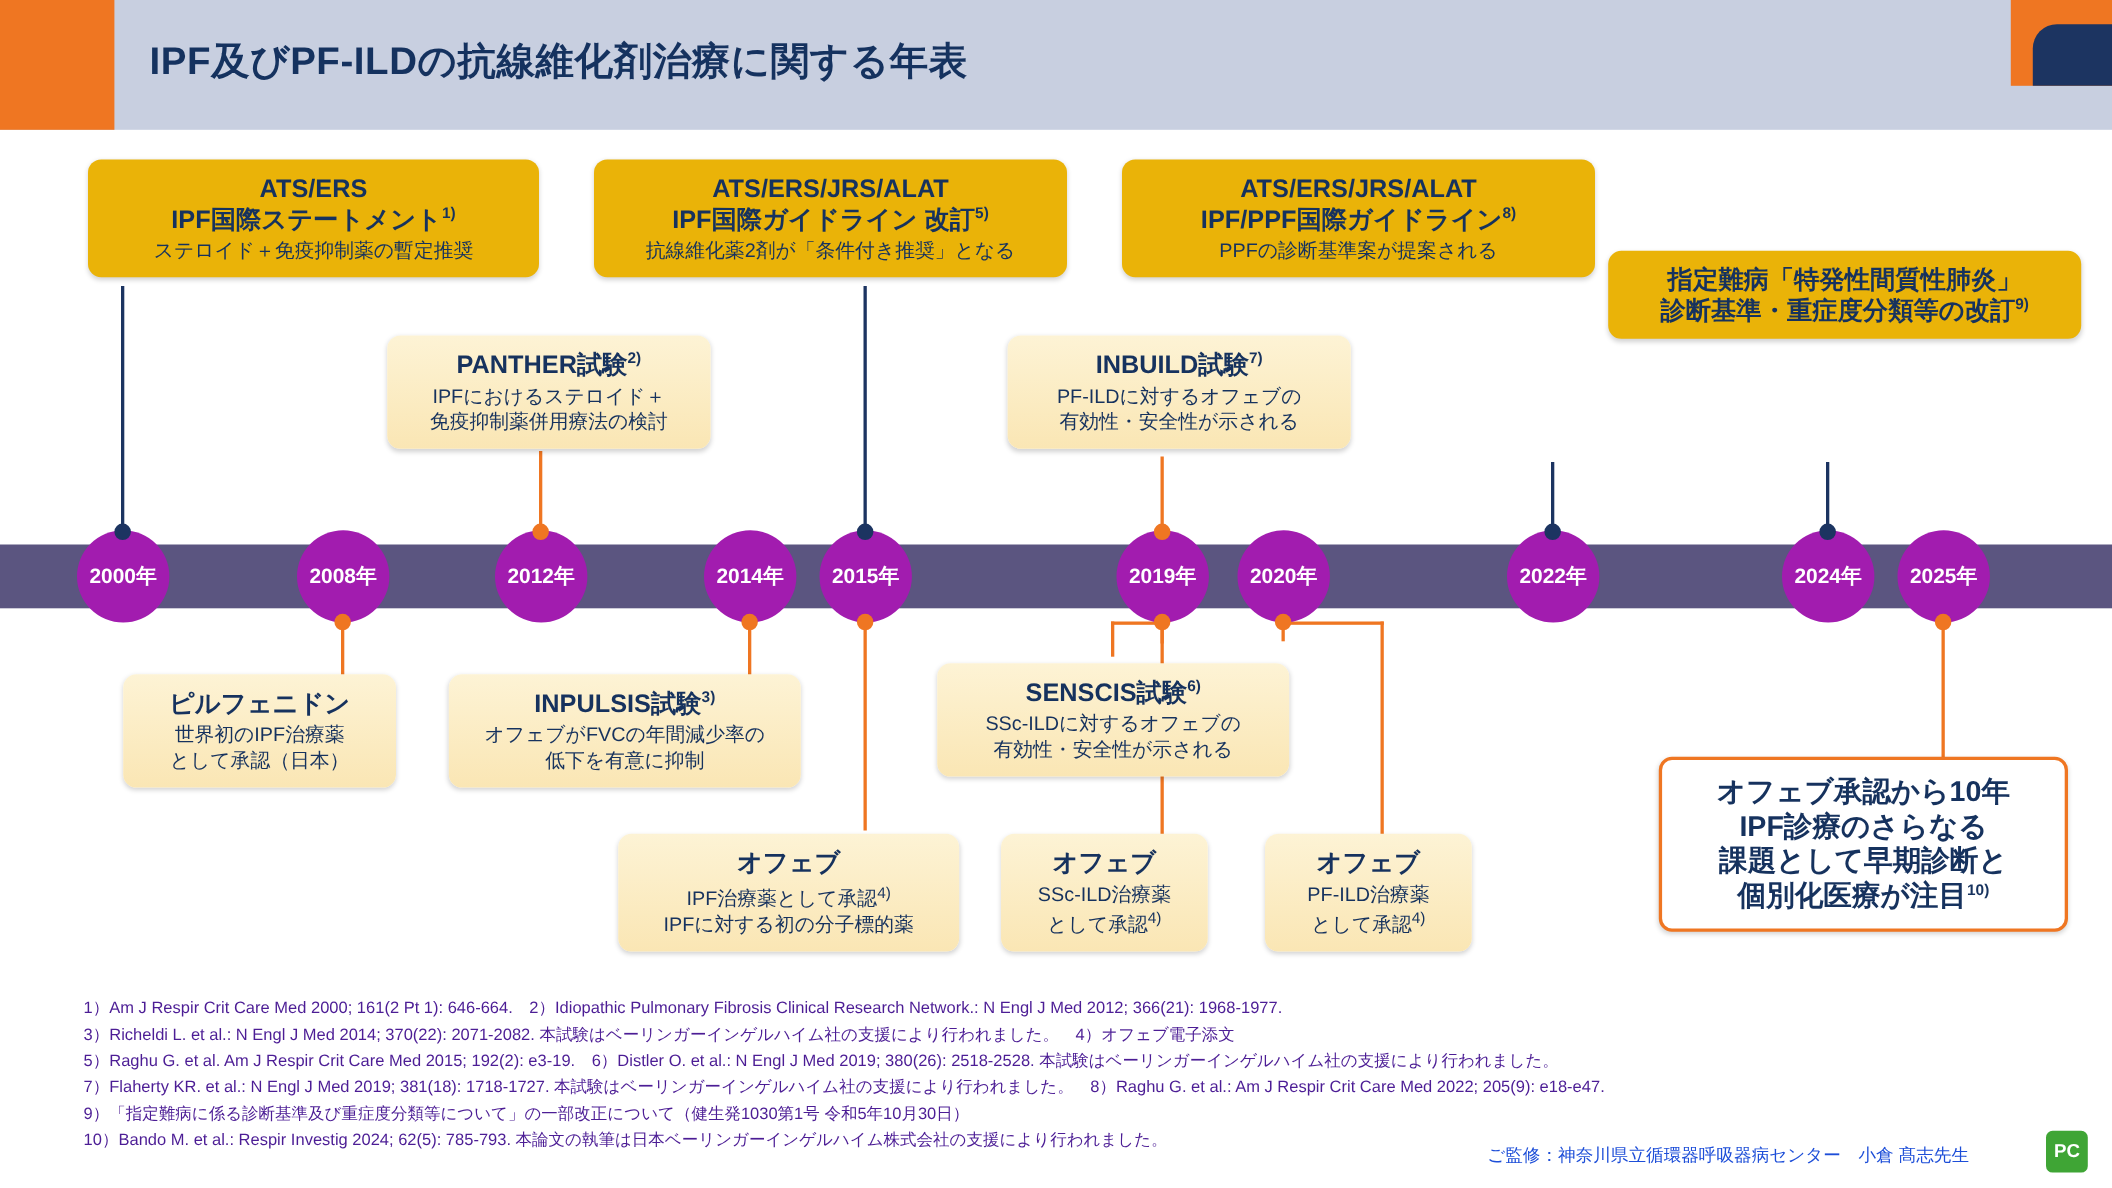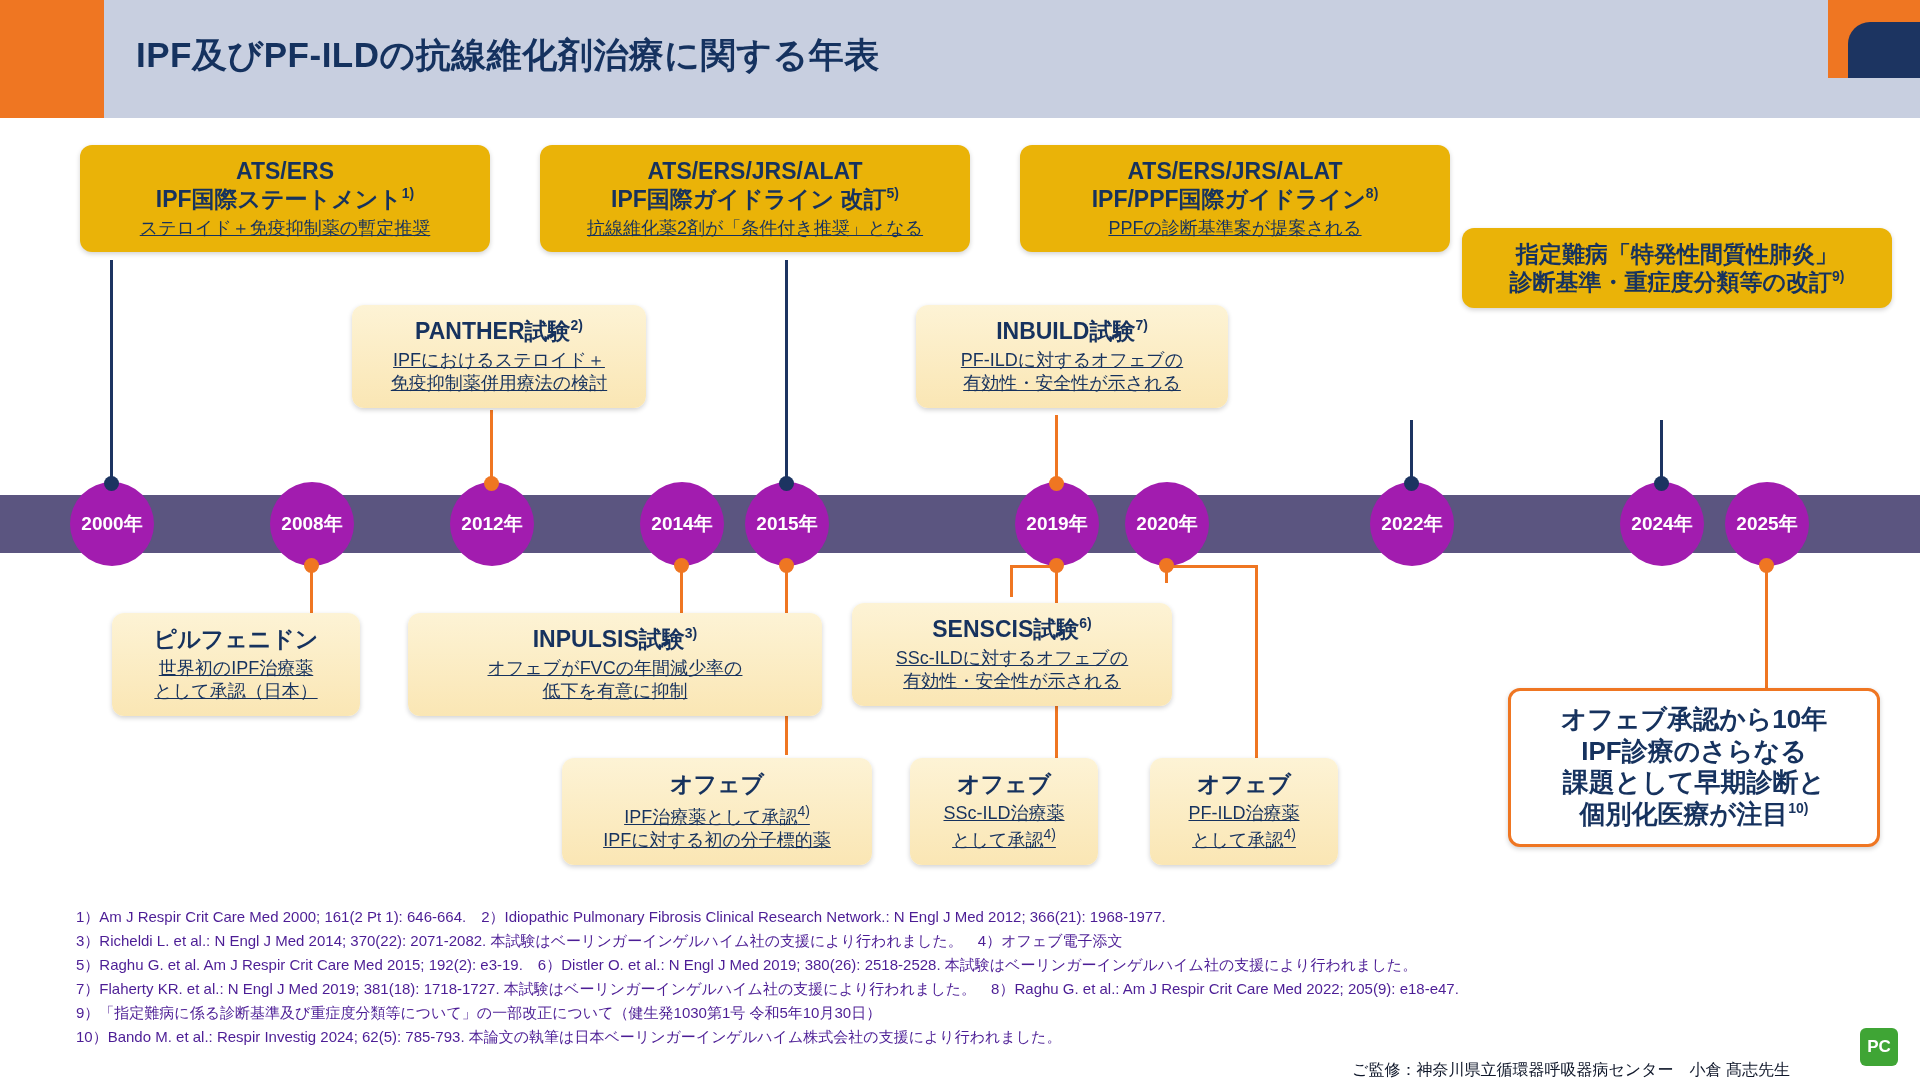--- a/index.html
+++ b/index.html
@@ -82,32 +82,32 @@
   }
   .card.outline {
     background:#ffffff;
     border:3px solid #ef7622;
     color:#16325e;
   }
   .card .c-title {
     font-size:23px; font-weight:bold; line-height:1.22;
   }
   .card .c-body {
-    font-size:18px; line-height:1.3; margin-top:4px; font-weight:normal;text-decoration:underline;
+    font-size:18px; line-height:1.3; margin-top:4px; font-weight:normal;
   }
   .card .c-title sup, .card .c-body sup { font-size:14px; }
 
   
   .refs {
     position:absolute; left:76px; top:905px; width:1700px;
     font-size:15px; color:#4c1d95; line-height:1.6;
   }
   .supervisor {
     position:absolute; right:130px; top:1040px;
-    font-size:16px; color:#0f172a;margin-top:20px;
+    font-size:16px; color:#1d4ed8;
   }
   .logo {
     position:absolute; right:22px; top:1028px;
     width:38px; height:38px; border-radius:6px; background:#3fa535;
     color:#fff; font-size:17px; font-weight:bold;
     display:flex; align-items:center; justify-content:center;
   }
 </style>
 </head>
 <body>
@@ -223,21 +223,21 @@
 <div class="card yellow" style="left:916px; top:305px; width:312px;">
   <div class="c-title">INBUILD試験<sup>7)</sup></div>
   <div class="c-body">PF-ILDに対するオフェブの<br>有効性・安全性が示される</div>
 </div>
 
 <div class="card yellow" style="left:112px; top:613px; width:248px;">
   <div class="c-title">ピルフェニドン</div>
   <div class="c-body">世界初のIPF治療薬<br>として承認（日本）</div>
 </div>
 
-<div class="card yellow" style="left:408px; top:613px; width:414px;">
+<div class="card yellow" style="left:408px; top:613px; width:320px;">
   <div class="c-title">INPULSIS試験<sup>3)</sup></div>
   <div class="c-body">オフェブがFVCの年間減少率の<br>低下を有意に抑制</div>
 </div>
 
 <div class="card yellow" style="left:852px; top:603px; width:320px;">
   <div class="c-title">SENSCIS試験<sup>6)</sup></div>
   <div class="c-body">SSc-ILDに対するオフェブの<br>有効性・安全性が示される</div>
 </div>
 
 <div class="card yellow" style="left:562px; top:758px; width:310px;">

